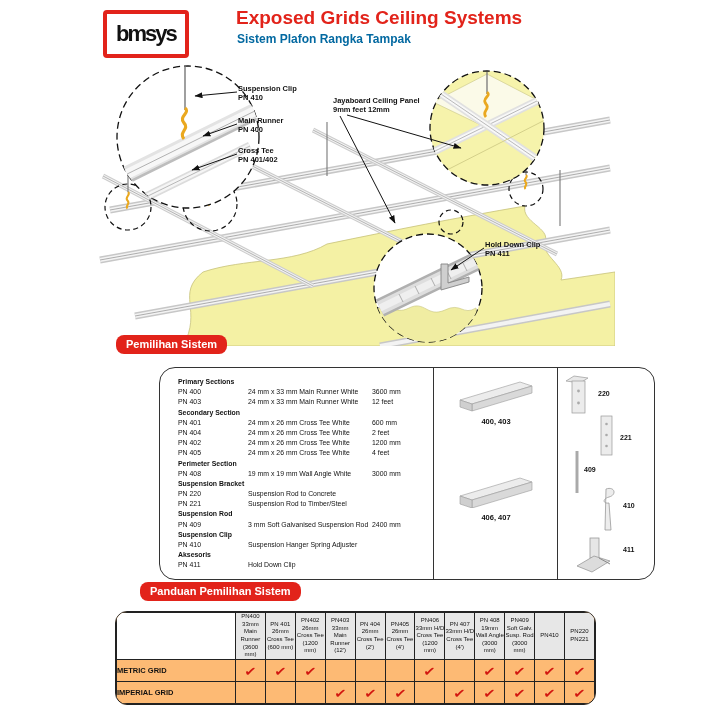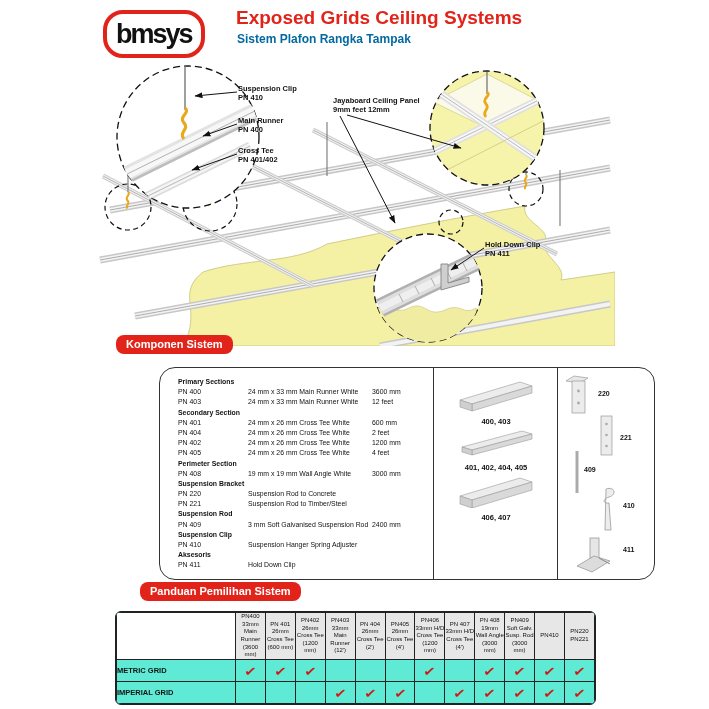--- a/index.html
+++ b/index.html
@@ -1,22 +1,22 @@
 <!DOCTYPE html>
 <html><head>
 <meta charset="utf-8">
 <style>
   html,body{margin:0;padding:0;background:#fff;}
   #page{position:relative;width:709px;height:709px;background:#fff;overflow:hidden;
         font-family:"Liberation Sans",sans-serif;color:#111;}
   .abs{position:absolute;}
 
   
-  #logo{left:103px;top:10px;border:4px solid var(--red);border-radius:20px;
-        padding:0 9px;font-weight:bold;font-size:27px;letter-spacing:-2px;
+  #logo{left:103px;top:10px;border:4px solid var(--red);border-radius:4px;
+        padding:0 9px;font-weight:bold;font-size:22px;letter-spacing:-2px;
         color:#111;line-height:40px;}
   #title{left:236px;top:7px;font-size:19px;font-weight:bold;color:var(--red);white-space:nowrap;}
   #subtitle{left:237px;top:32px;font-size:12px;font-weight:bold;color:#0369a1;white-space:nowrap;}
 
   
   #diagram{left:0;top:56px;width:709px;height:290px;}
   #diagsvg{position:absolute;left:95px;top:2px;}
   .callout{position:absolute;font-size:7.5px;font-weight:bold;line-height:9px;white-space:nowrap;}
 
   
@@ -33,22 +33,22 @@
   .crow{display:flex;height:10.2px;font-size:6.9px;line-height:10.3px;white-space:nowrap;}
   .cc1{width:70px;flex:none;}
   .cc2{width:124px;flex:none;}
   .cc3{flex:1;}
   .secb{font-weight:bold;}
   .pblock{position:absolute;left:280px;width:112px;text-align:center;}
   .plabel2{font-size:7.5px;font-weight:bold;margin-top:1px;}
   .acc-label{position:absolute;font-size:7px;font-weight:bold;}
 
   
-  #selwrap{left:115px;top:611px;width:479px;border:1.3px solid #222;border-radius:6px;
-           overflow:hidden;background:#5eead4;}
+  #selwrap{left:115px;top:611px;width:479px;border:1.3px solid #222;border-radius:12px;
+           overflow:hidden;background:#fdba74;}
   #seltable{width:100%;border-collapse:collapse;table-layout:fixed;}
   #seltable th,#seltable td{border:1px solid #222;padding:0;}
   th.corner{width:118px;background:#fff;}
   th.ph{background:#e7e7e7;font-size:6px;font-weight:normal;height:46px;
         line-height:7.6px;vertical-align:middle;text-align:center;overflow:hidden;}
   td.plab{font-size:7.5px;font-weight:bold;padding-left:8px;height:21px;text-align:left;}
   td.pcheck{text-align:center;height:21px;}
   .tick{color:var(--check);font-size:13px;font-weight:bold;display:inline-block;
         transform:rotate(6deg) scaleX(1.15);}
 </style>
@@ -217,21 +217,21 @@
     <div class="callout" style="left:333px;top:40px">
       <div>Jayaboard Ceiling Panel</div>
       <div>9mm feet 12mm</div>
     </div>
     <div class="callout" style="left:485px;top:184px">
       <div>Hold Down Clip</div>
       <div>PN 411</div>
     </div>
   </div>
 
-  <div class="abs badge" id="badge1">Komponen Sistem</div>
+  <div class="abs badge" id="badge1">Pemilihan Sistem</div>
 
   <div class="abs" id="comp">
     <div class="cdiv" style="left:273px"></div>
     <div class="cdiv" style="left:397px"></div>
 
     <div id="clist">
         <div class="crow">
           <span class="secb">Primary Sections</span>
         </div>
         <div class="crow">
@@ -314,28 +314,20 @@
         </div>
       </div>
 
     <div class="pblock" style="top:10px">
       <svg width="92" height="34" viewBox="0 0 92 34">
         <polygon points="10,22 70,4 82,8 22,26" fill="#ececec" stroke="#9b9b9b" stroke-width="0.6"></polygon>
         <polygon points="22,26 82,8 82,15 22,33" fill="#d9d9d9" stroke="#9b9b9b" stroke-width="0.6"></polygon>
         <polygon points="10,22 22,26 22,33 10,29" fill="#cfcfcf" stroke="#9b9b9b" stroke-width="0.6"></polygon>
       </svg>
       <div class="plabel2">400, 403</div>
-    </div>
-    <div class="pblock" style="top:58px">
-      <svg width="92" height="32" viewBox="0 0 92 32">
-        <polygon points="12,21 72,5 82,8 22,24" fill="#ececec" stroke="#9b9b9b" stroke-width="0.6"></polygon>
-        <polygon points="22,24 82,8 82,13 22,29" fill="#d9d9d9" stroke="#9b9b9b" stroke-width="0.6"></polygon>
-        <polygon points="12,21 22,24 22,29 12,26" fill="#cfcfcf" stroke="#9b9b9b" stroke-width="0.6"></polygon>
-      </svg>
-      <div class="plabel2">401, 402, 404, 405</div>
     </div>
     <div class="pblock" style="top:106px">
       <svg width="92" height="34" viewBox="0 0 92 34">
         <polygon points="10,22 70,4 82,8 22,26" fill="#ececec" stroke="#9b9b9b" stroke-width="0.6"></polygon>
         <polygon points="22,26 82,8 82,16 22,34" fill="#d9d9d9" stroke="#9b9b9b" stroke-width="0.6"></polygon>
         <polygon points="10,22 22,26 22,34 10,30" fill="#cfcfcf" stroke="#9b9b9b" stroke-width="0.6"></polygon>
       </svg>
       <div class="plabel2">406, 407</div>
     </div>
 

